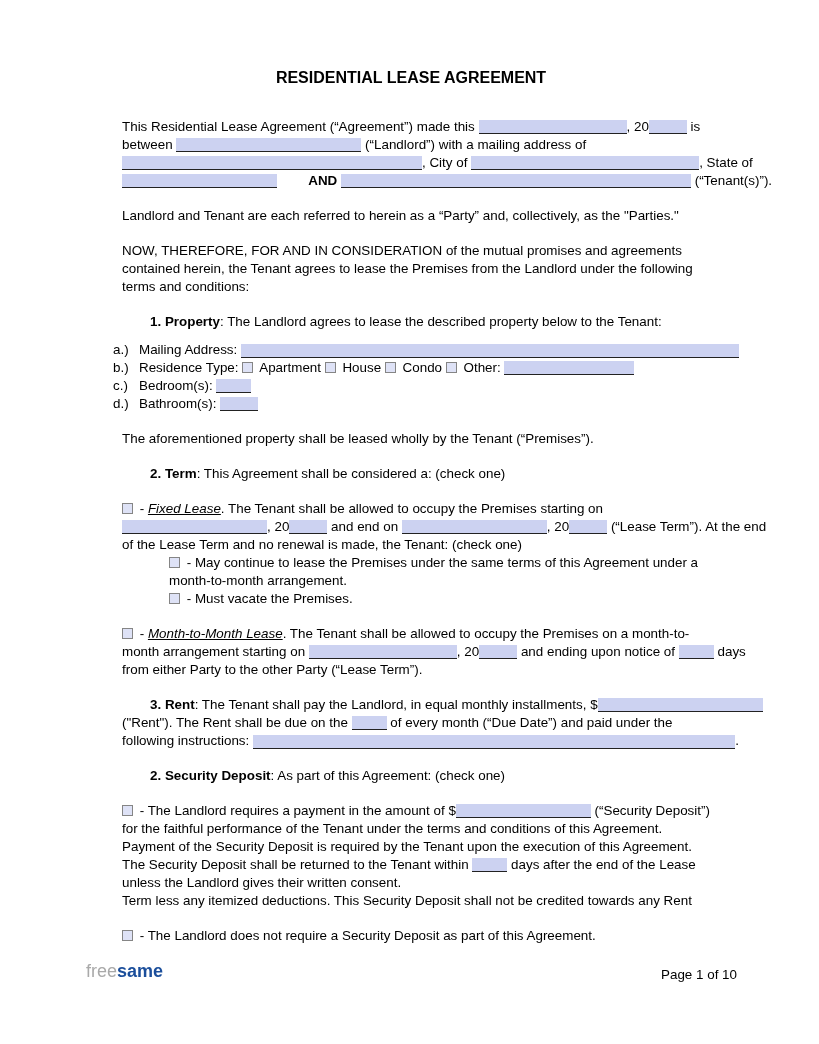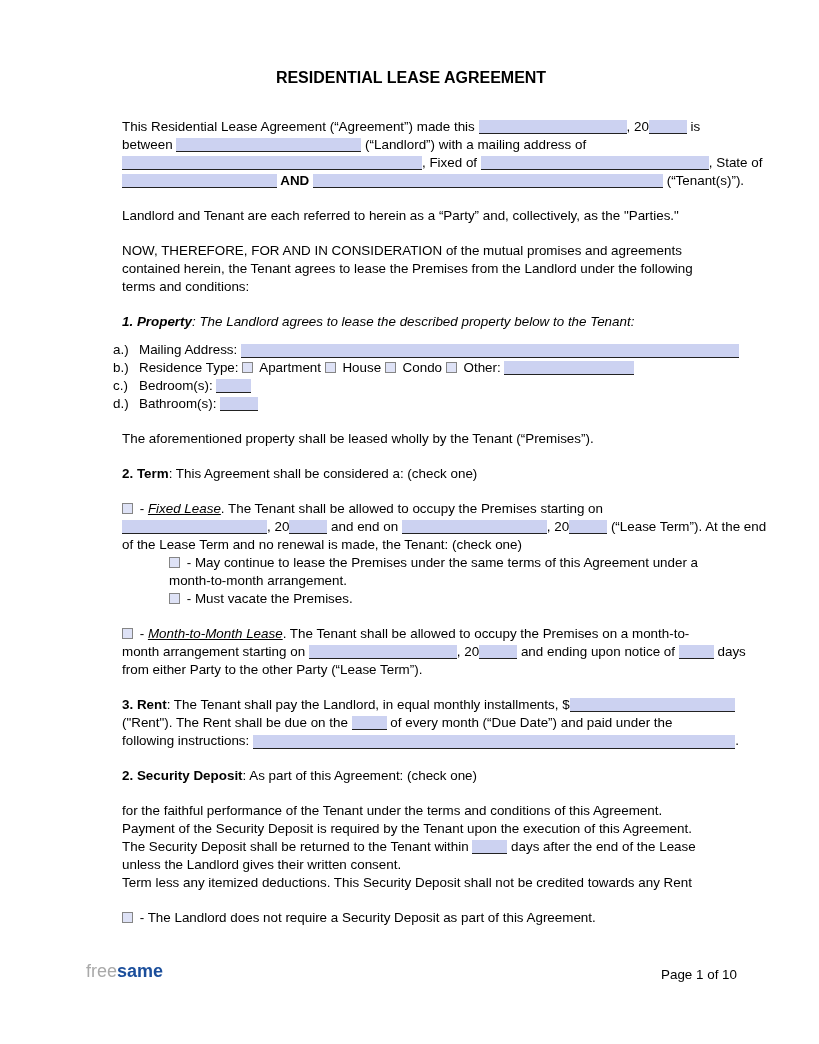--- a/index.html
+++ b/index.html
@@ -5,59 +5,59 @@
   * { margin:0; padding:0; box-sizing:border-box; }
   html,body { background:#ffffff; }
   .page {
     position:relative; width:819px; height:1044px; background:#fff;
     font-family:"Liberation Sans","DejaVu Sans",sans-serif;
     font-size:13.4px; line-height:18px; color:#000; overflow:hidden;
   }
   .content { position:absolute; left:83px; top:66px; width:656px; }
   .title { text-align:center; font-weight:700; font-size:16px; line-height:24px; margin-bottom:28px; }
   .block { margin-bottom:17px;margin-left:39px; }
-  .block.tight { margin-bottom:10px;font-style:italic; }
+  .block.tight { margin-bottom:10px; }
   .line { white-space:pre; line-height:18px; min-height:18px; }
   .line span { white-space:pre; }
   .line.flex { display:flex; align-items:baseline; }
   .line.flex > span { flex:0 0 auto; }
   .field {
     display:inline-block; background:var(--field-bg,#ccd2f1);
     border-bottom:1px solid #222; height:14px; vertical-align:-3px;
   }
   .flex .field.grow { flex:1 1 auto; align-self:flex-end; margin-bottom:1px; }
   .cb {
     display:inline-block; width:11px; height:11px;
     background:var(--cb-bg,#dee2f6); border:1px solid #858585;
     vertical-align:-1px; margin-right:3px;
   }
   .num { display:inline-block; width:26px; }
   .iu { font-style:italic; text-decoration:underline; }
   .ind2 { margin-left:47px; }
-  b { font-weight:700; }
+  b { font-weight:700;padding-left:28px; }
   .w35{width:35px}.w38{width:38px}.w130{width:130px}.w135{width:135px}.w145{width:145px}
   .w148{width:148px}.w155{width:155px}.w185{width:185px}.w228{width:228px}
   .w300{width:300px}.w350{width:350px}.w165{width:165px}
   .logo { position:absolute; left:86px; top:960px; font-size:18px; line-height:22px; }
   .logo-free { color:var(--logo-free,#a9a9a9); }
   .logo-forms { color:var(--logo-forms,#1b4e9b); font-weight:700; }
   .page-number { position:absolute; right:82px; top:966px; font-size:13.4px; }
 </style>
 </head>
 <body>
 
 <div class="page">
   <div class="content">
 
     <div class="title">RESIDENTIAL LEASE AGREEMENT</div>
 
     <div class="block">
       <div class="line"><span>This Residential Lease Agreement (“Agreement”) made this </span><span class="field w148"></span><span>, 20</span><span class="field w38"></span><span> is</span></div>
       <div class="line"><span>between </span><span class="field w185"></span><span> (“Landlord”) with a mailing address of</span></div>
-      <div class="line"><span class="field w300"></span><span>, Fixed of </span><span class="field w228"></span><span>, State of</span></div>
+      <div class="line"><span class="field w300"></span><span>, City of </span><span class="field w228"></span><span>, State of</span></div>
       <div class="line"><span class="field w155"></span><b> AND </b><span class="field w350"></span><span> (“Tenant(s)”).</span></div>
     </div>
 
     <div class="block">
       <div class="line"><span>Landlord and Tenant are each referred to herein as a “Party” and, collectively, as the "Parties."</span></div>
     </div>
 
     <div class="block">
       <div class="line"><span>NOW, THEREFORE, FOR AND IN CONSIDERATION of the mutual promises and agreements</span></div>
       <div class="line"><span>contained herein, the Tenant agrees to lease the Premises from the Landlord under the following</span></div>
@@ -102,20 +102,21 @@
       <div class="line"><b>3. Rent</b><span>: The Tenant shall pay the Landlord, in equal monthly installments, $</span><span class="field w165"></span></div>
       <div class="line"><span>("Rent"). The Rent shall be due on the </span><span class="field w35"></span><span> of every month (“Due Date”) and paid under the</span></div>
       <div class="line flex"><span>following instructions: </span><span class="field grow"></span><span>.</span></div>
     </div>
 
     <div class="block">
       <div class="line"><b>2. Security Deposit</b><span>: As part of this Agreement: (check one)</span></div>
     </div>
 
     <div class="block">
+      <div class="line"><span class="cb"></span><span> - The Landlord requires a payment in the amount of $</span><span class="field w135"></span><span> (“Security Deposit”)</span></div>
       <div class="line"><span>for the faithful performance of the Tenant under the terms and conditions of this Agreement.</span></div>
       <div class="line"><span>Payment of the Security Deposit is required by the Tenant upon the execution of this Agreement.</span></div>
       <div class="line"><span>The Security Deposit shall be returned to the Tenant within </span><span class="field w35"></span><span> days after the end of the Lease</span></div>
       <div class="line"><span>unless the Landlord gives their written consent.</span></div>
       <div class="line"><span>Term less any itemized deductions. This Security Deposit shall not be credited towards any Rent</span></div>
     </div>
 
     <div class="block">
       <div class="line"><span class="cb"></span><span> - The Landlord does not require a Security Deposit as part of this Agreement.</span></div>
     </div>

